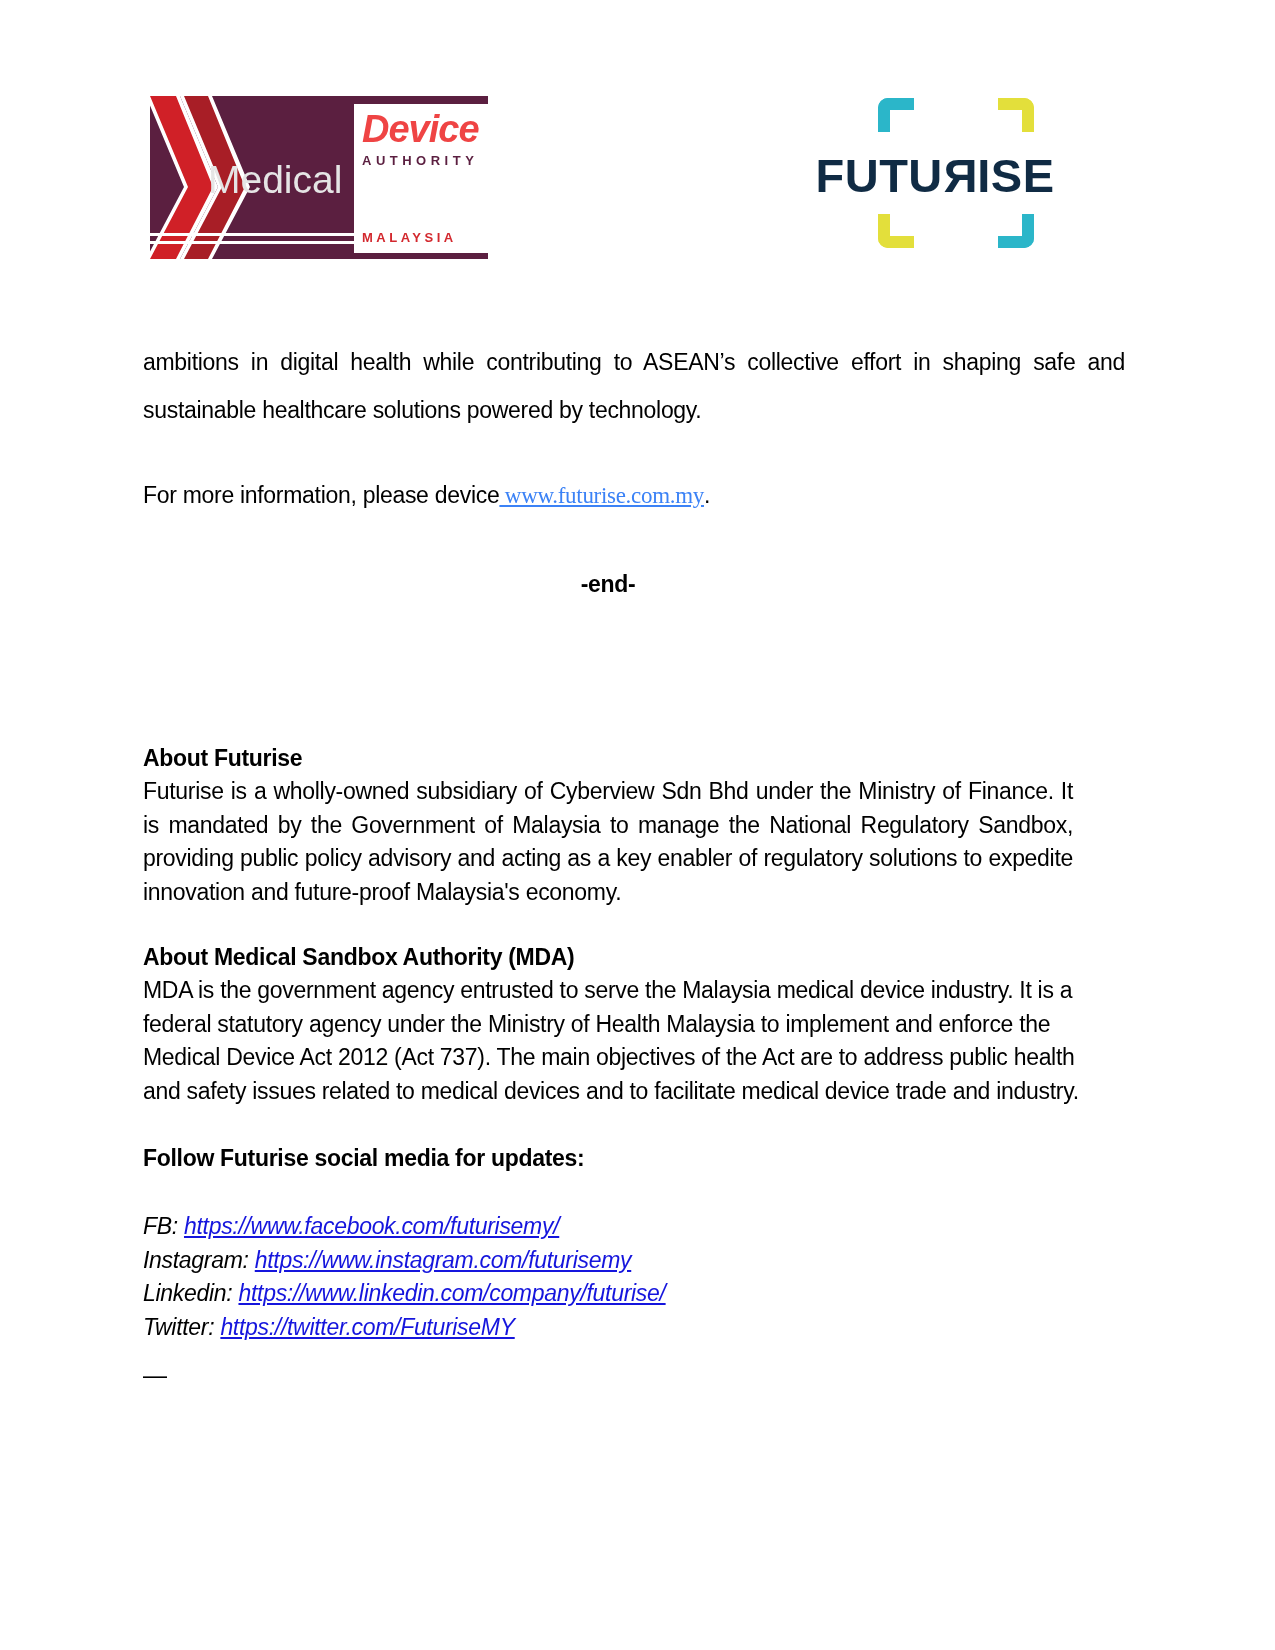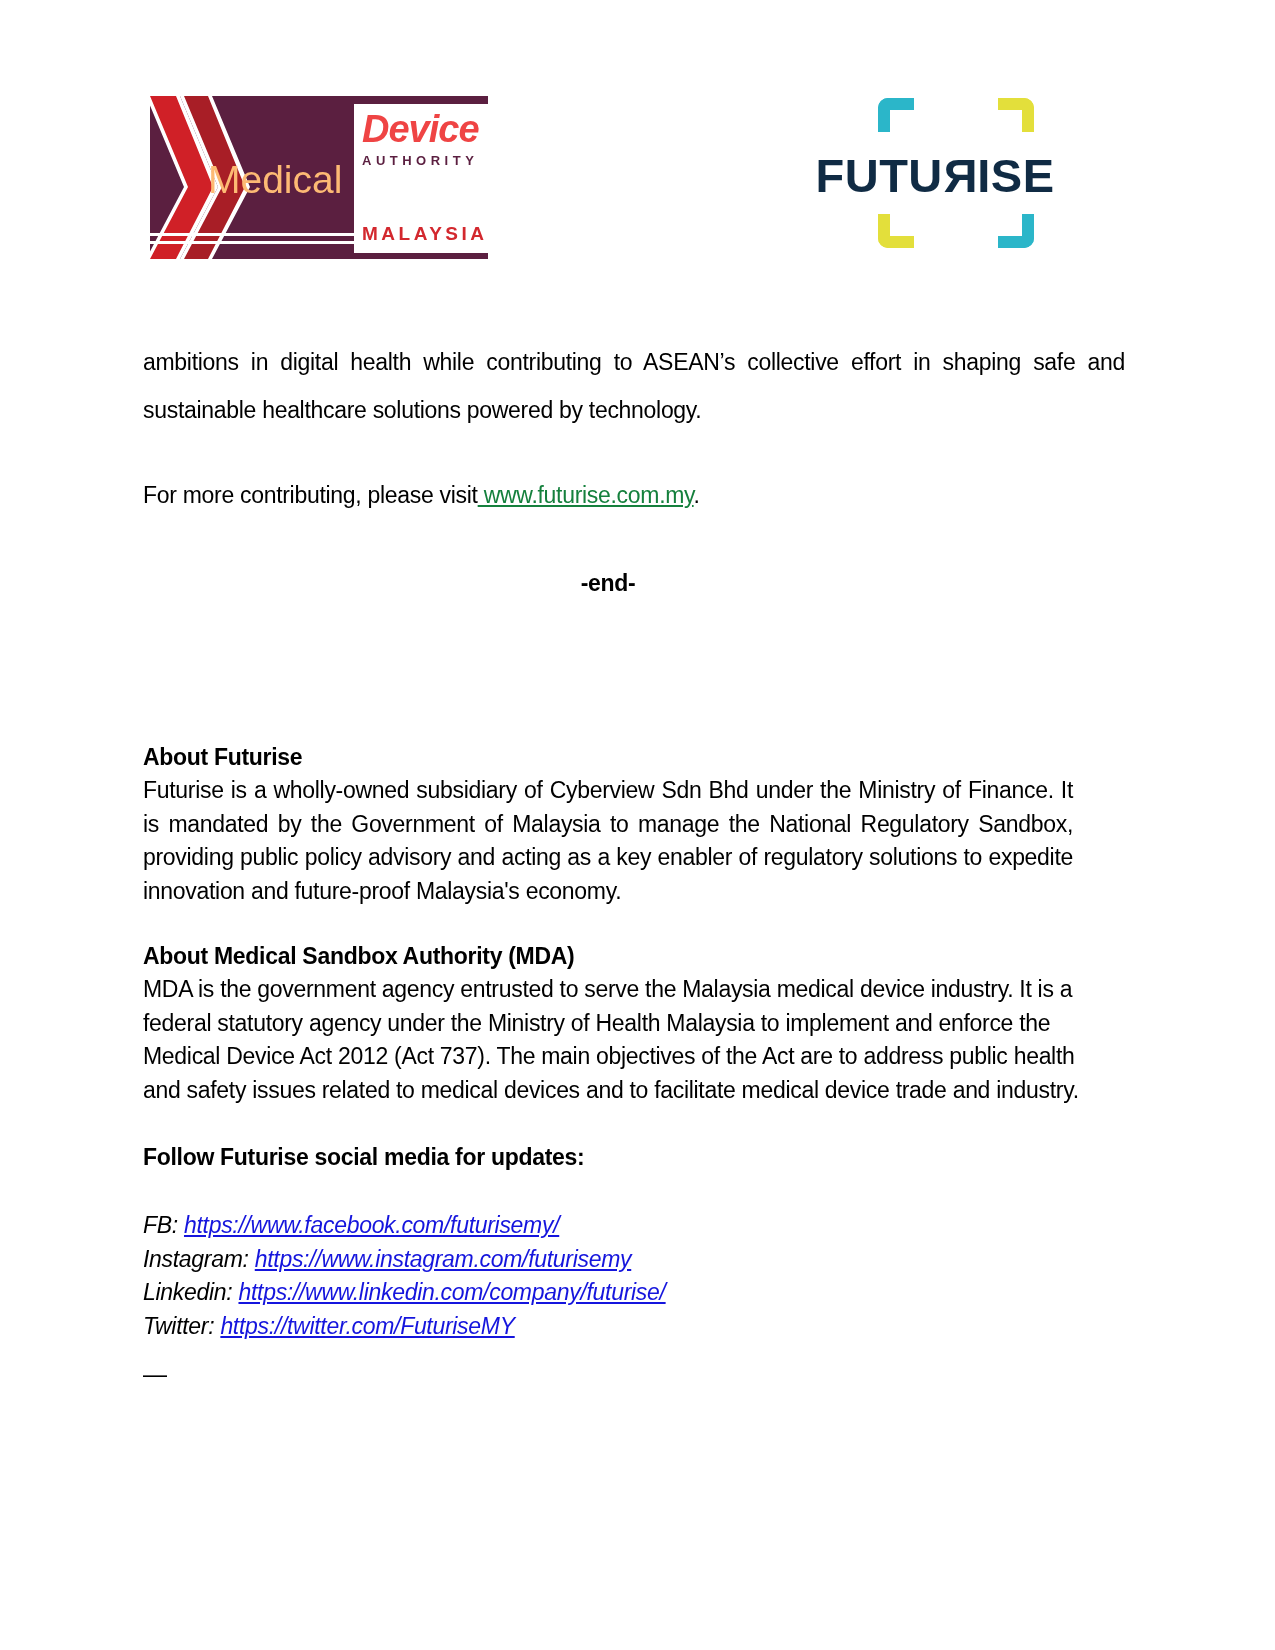--- a/index.html
+++ b/index.html
@@ -23,32 +23,32 @@
     overflow: hidden;
   }
   .mda-chevrons { position: absolute; inset: 0; }
   .chev { position: absolute; inset: 0; }
   .chev.w1 { background: #ffffff; clip-path: polygon(-4px 0, 30px 0, 68px 91px, 30px 163px, -4px 163px, 34px 91px); }
   .chev.r1 { background: #D02027; clip-path: polygon(0px 0, 26px 0, 63px 91px, 26px 163px, 0px 163px, 38px 91px); }
   .chev.w2 { background: #ffffff; clip-path: polygon(30px 0, 62px 0, 100px 91px, 62px 163px, 30px 163px, 68px 91px); }
   .chev.r2 { background: #A81E26; clip-path: polygon(34px 0, 58px 0, 95px 91px, 58px 163px, 34px 163px, 72px 91px); }
   .mda-medical {
     position: absolute; left: 58px; top: 62px;
-    color: #fdba74; font-size: 39px; font-weight: 500; letter-spacing: 0;
+    color: #e5e5e5; font-size: 39px; font-weight: 500; letter-spacing: 0;
   }
   .mda-lines { position: absolute; left: 0; right: 0; top: 137px; }
   .mda-lines .ln { height: 3px; background: #ffffff; margin-bottom: 5px; }
   .mda-panel {
     position: absolute; right: 0; top: 8px; bottom: 6px; width: 134px;
     background: #ffffff; padding: 4px 6px 4px 8px;
     display: flex; flex-direction: column; justify-content: space-between;
   }
   .mda-device { color: #ef4444; font-size: 38px; font-weight: 600; letter-spacing: -1px; font-style: italic; }
   .mda-authority { color: #5B1F40; font-size: 13px; font-weight: 600; letter-spacing: 4.5px; margin-top: 2px; }
-  .mda-malaysia { color: #D3282E; font-size: 19px; font-weight: 600; letter-spacing: 3.5px; margin-top: 14px; margin-bottom: 4px; }
+  .mda-malaysia { color: #D3282E; font-size: 13px; font-weight: 600; letter-spacing: 3.5px; margin-top: 14px; margin-bottom: 4px; }
 
   
   .fut-logo { position: absolute; left: 800px; top: 96px; width: 270px; height: 152px; }
   .fut-text {
     position: absolute; left: 0; right: 0; top: 52px; text-align: center;
     color: #102B44; font-size: 47px; font-weight: 700; letter-spacing: 0.5px;
     white-space: nowrap;
   }
   .fut-text .rev { display: inline-block; transform: scaleX(-1); }
   .bracket { position: absolute; width: 36px; height: 34px; }
@@ -60,21 +60,21 @@
   
   .content {
     position: absolute; left: 143px; top: 338px; width: 984px;
     font-size: 23px; letter-spacing: -0.3px; color: #000000;
   }
   .intro {
     width: 982px; text-align: justify; line-height: 48px;
   }
   .more-info { margin-top: 44px; line-height: 34px; }
   a.doclink { text-decoration: underline; cursor: pointer; }
-  .link-soft { color: #15803d; }
+  .link-soft { color: #3b82f6; font-family: Liberation Serif, serif; }
   .link-blue { color: #1515DD; }
   .end-marker { margin-top: 58px; width: 930px; text-align: center; font-weight: 700; }
 
   .section-heading { font-weight: 700; line-height: 33px; }
   .about-futurise-heading { margin-top: 144px; }
   .about-futurise-text { width: 930px; text-align: justify; line-height: 33.5px; }
   .about-mda-heading { margin-top: 32px; }
   .about-mda-text { width: 946px; line-height: 33.5px; }
   .follow-heading { margin-top: 34px; }
 
@@ -113,21 +113,21 @@
     <span class="bracket tr"></span>
     <span class="bracket bl"></span>
     <span class="bracket br"></span>
     <div class="fut-text"><span>FUTU</span><span class="rev">R</span><span>ISE</span></div>
   </div>
 
   <div class="content">
 
     <p class="intro">ambitions in digital health while contributing to ASEAN’s collective effort in shaping safe and sustainable healthcare solutions powered by technology.</p>
 
-    <p class="more-info"><span>For more contributing, please visit</span><a class="doclink link-soft"> www.futurise.com.my</a><span>.</span></p>
+    <p class="more-info"><span>For more information, please device</span><a class="doclink link-soft"> www.futurise.com.my</a><span>.</span></p>
 
     <p class="end-marker">-end-</p>
 
     <p class="section-heading about-futurise-heading">About Futurise</p>
     <p class="about-futurise-text">Futurise is a wholly-owned subsidiary of Cyberview Sdn Bhd under the Ministry of Finance. It is mandated by the Government of Malaysia to manage the National Regulatory Sandbox, providing public policy advisory and acting as a key enabler of regulatory solutions to expedite innovation and future-proof Malaysia's economy.</p>
 
     <p class="section-heading about-mda-heading">About Medical Sandbox Authority (MDA)</p>
     <p class="about-mda-text">MDA is the government agency entrusted to serve the Malaysia medical device industry. It is a federal statutory agency under the Ministry of Health Malaysia to implement and enforce the Medical Device Act 2012 (Act 737). The main objectives of the Act are to address public health and safety issues related to medical devices and to facilitate medical device trade and industry.</p>
 
     <p class="section-heading follow-heading">Follow Futurise social media for updates:</p>

